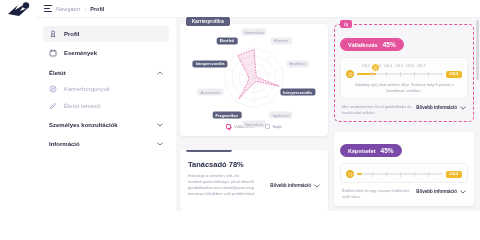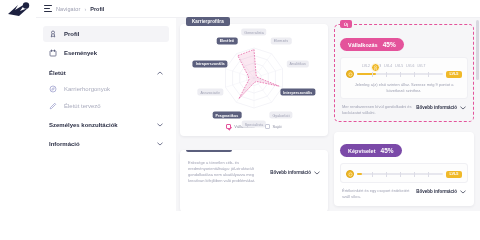--- a/index.html
+++ b/index.html
@@ -324,20 +324,21 @@
         </div>
         <div class="legend-item">
           <span class="legend-box plain"></span>
           <span>Saját</span>
         </div>
       </div>
     </div>
 
     <div class="card advisor-card">
       <div class="card-tab">Karrierhorgony</div>
+      <div class="advisor-head">Tanácsadó  78%</div>
       <div class="advisor-body">
         <div class="advisor-text">Erőssége a törvetlen céb- és eredményorientáltsága: jól-strukturált gondolkodása nem akadályozza meg kreatívan kifejlőben való problémákat.</div>
         <div class="more-link">
           <span>Bővebb információ</span>
           <svg class="chev" viewBox="0 0 12 8">
             <path d="M1.5 2 L6 6 L10.5 2" fill="none" stroke="#2b2f45" stroke-width="1.4" stroke-linecap="round"></path>
           </svg>
         </div>
       </div>
     </div>

